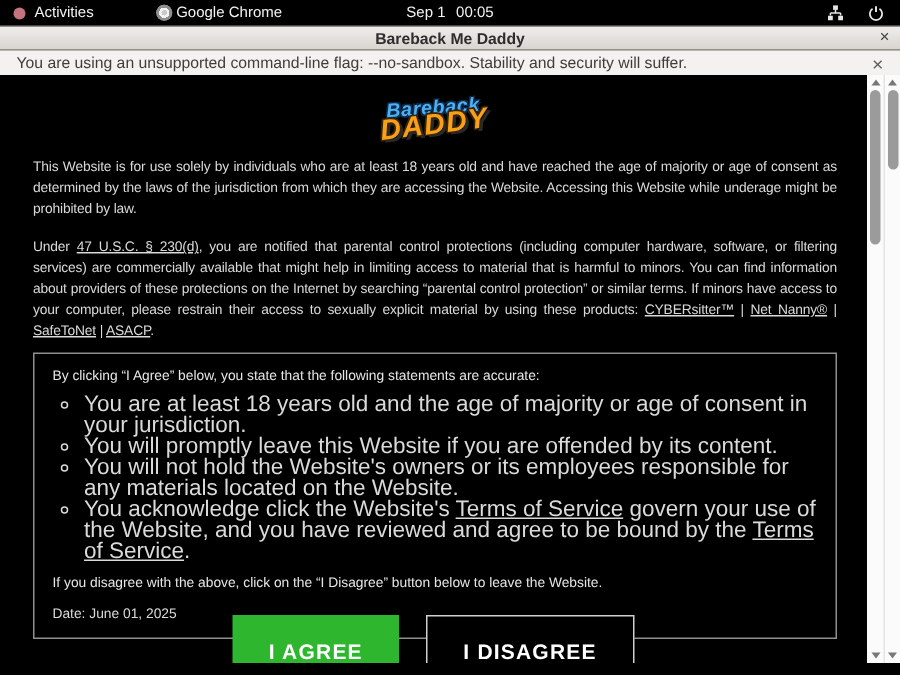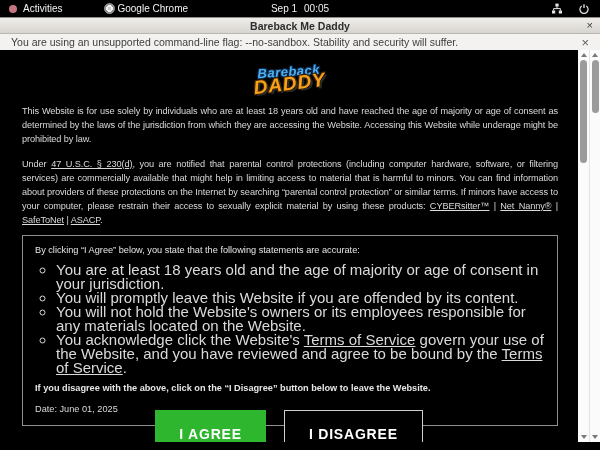--- a/index.html
+++ b/index.html
@@ -64,21 +64,21 @@
     letter-spacing:.6px;}
 
   .para{margin:11px 20px 0 22px;font-size:9.2px;line-height:14px;text-align:justify;
     color:#dadada;letter-spacing:-.1px;}
   a.lnk{color:inherit;text-decoration:underline;cursor:pointer;}
 
   .box{margin:8px 20px 0 22px;border:1px solid #8f8f8f;padding:8px 12px 9px;color:#e6e6e6;}
   .box-intro{font-size:9.2px;font-weight:normal;line-height:13px;}
   .box ul{list-style:circle;margin:6px 0 0;padding:0 0 0 21px;}
   .box li{font-size:15px;line-height:14px;color:#dadada;}
-  .box-note{margin-top:7px;font-size:9.2px;font-weight:bold;line-height:13px;}
+  .box-note{margin-top:7px;font-size:9.2px;font-weight:normal;line-height:13px;}
   .box-date{margin-top:8px;font-size:9.2px;line-height:13px;color:#dadada;}
 
   .btn-row{position:absolute;top:360px;left:0;right:0;display:flex;justify-content:center;gap:18px;}
   .btn{font-family:"Liberation Sans",sans-serif;font-size:14px;font-weight:bold;
     letter-spacing:.8px;padding:15px 24px;cursor:pointer;}
   .btn-agree{background:#2eb62e;color:#fff;border:none;}
   .btn-disagree{background:#000;color:#fff;border:1px solid #cfcfcf;}
 </style>
 </head>
 <body>

